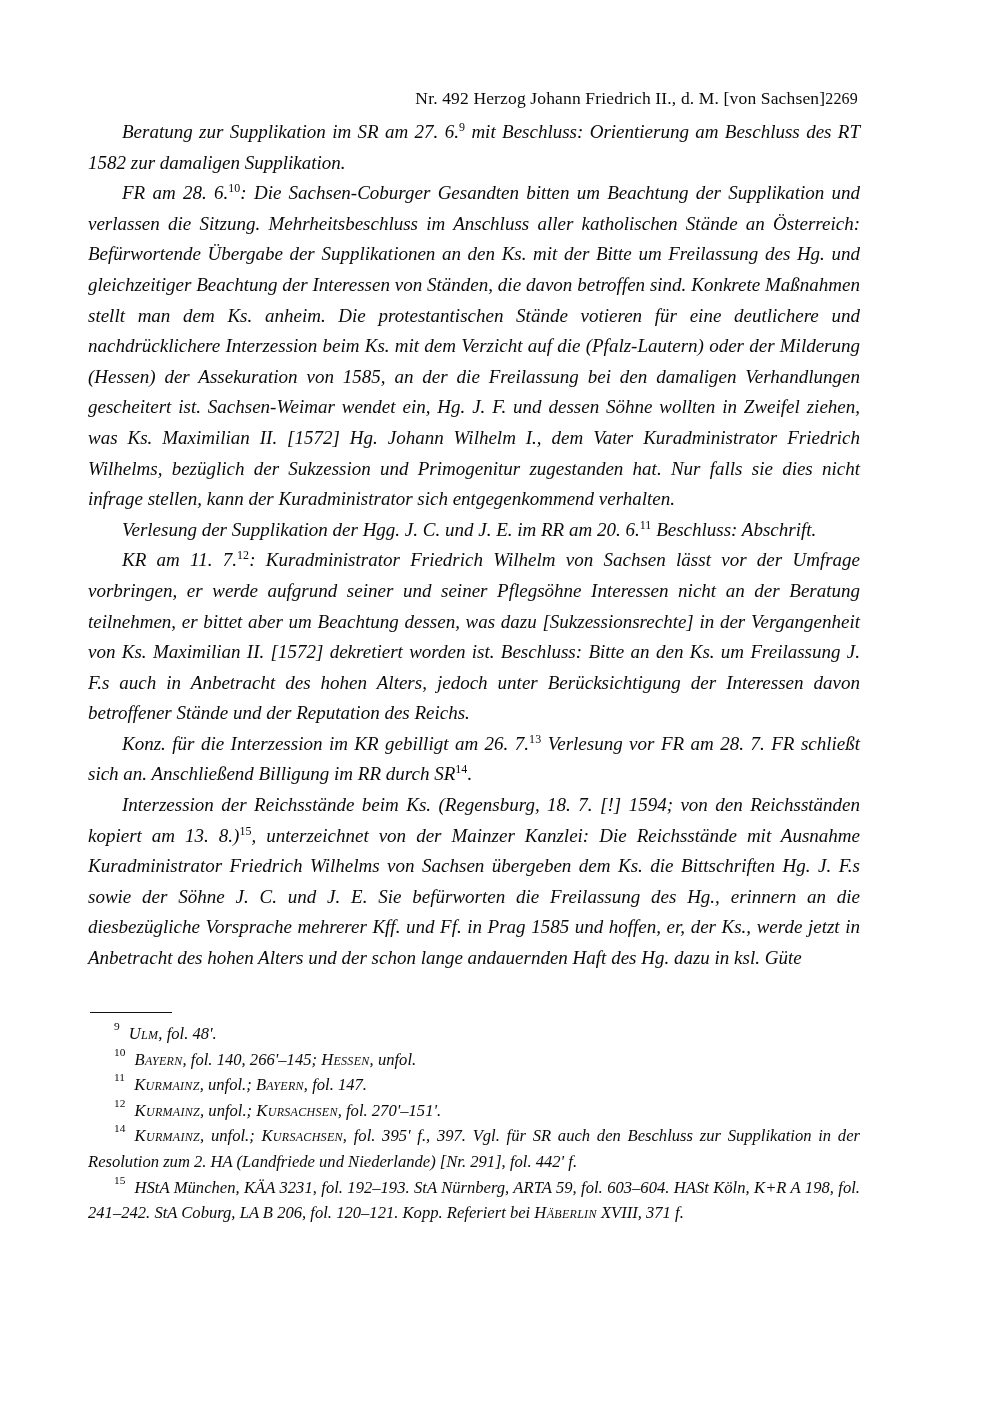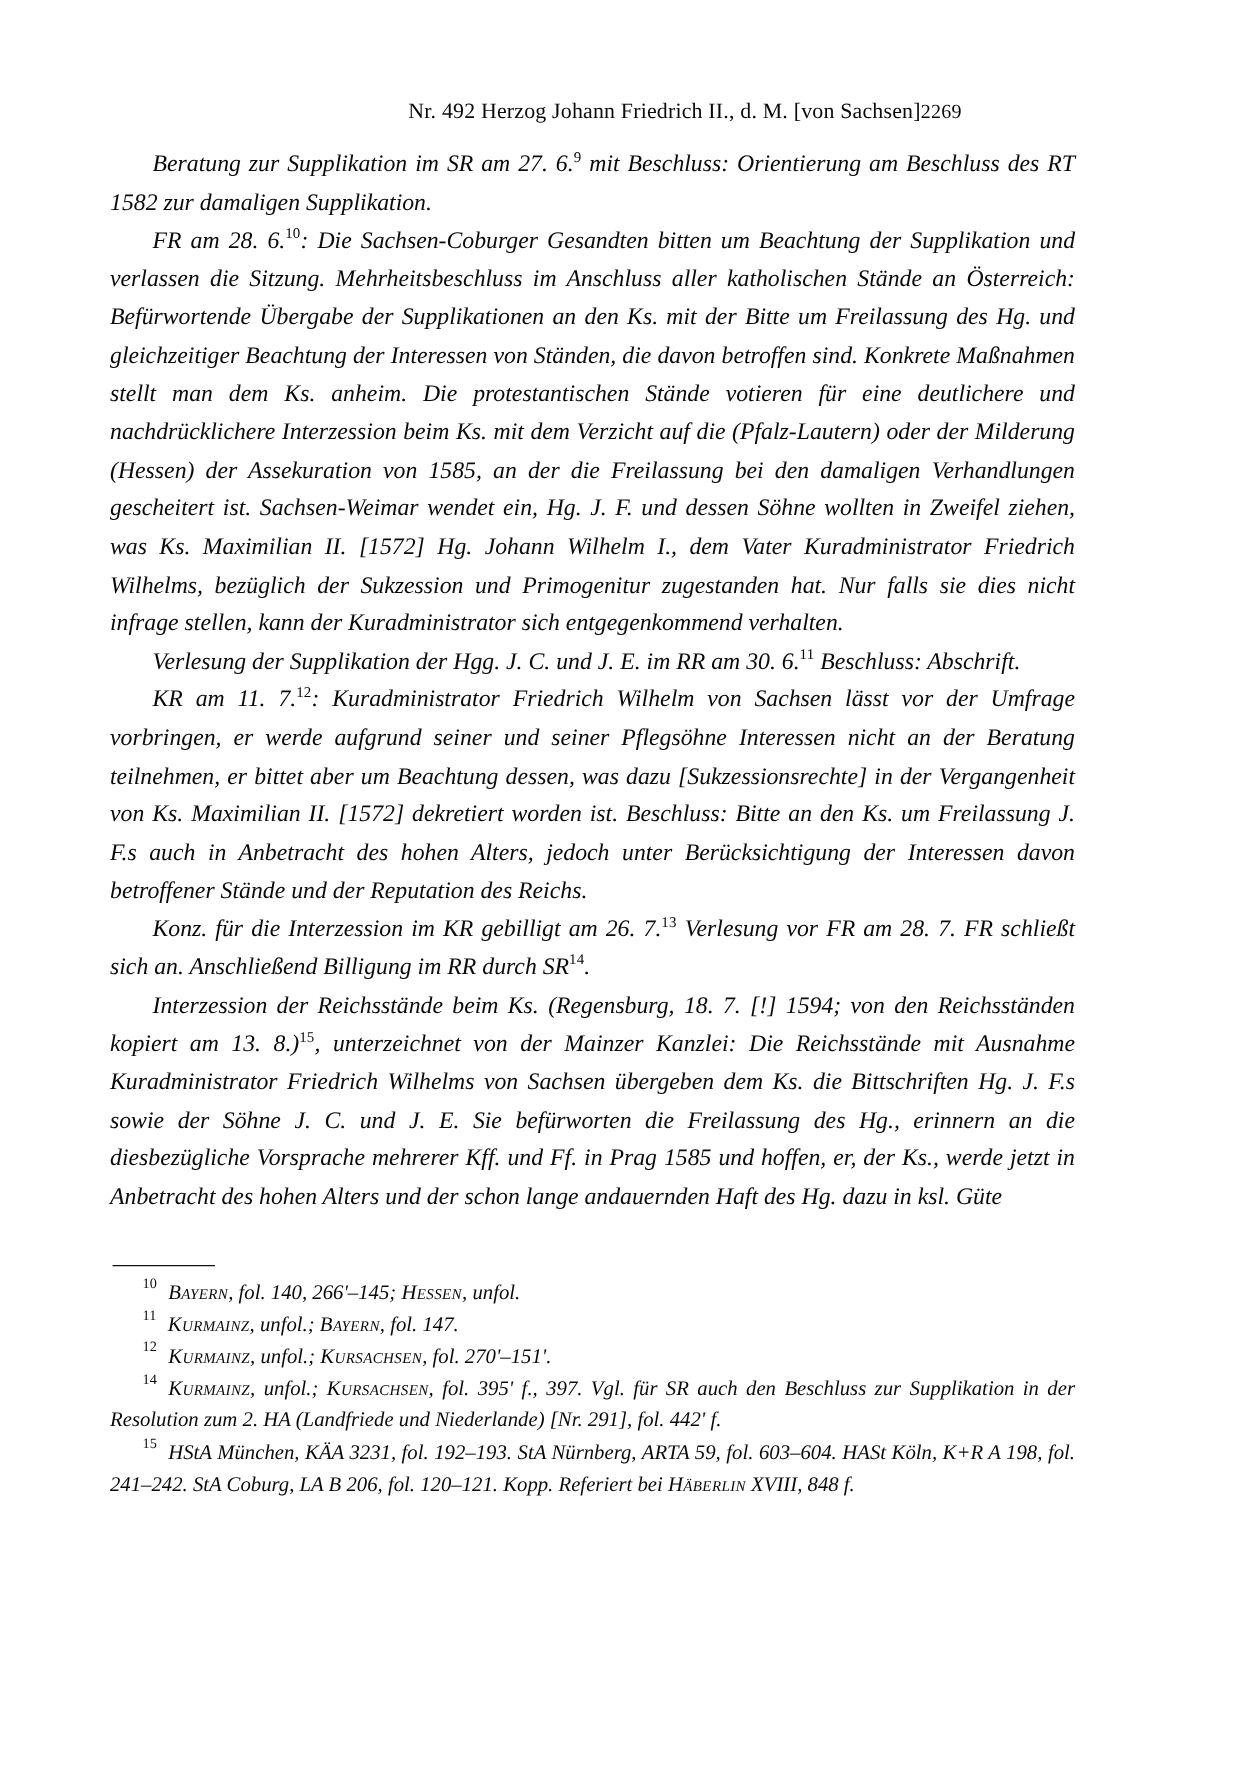--- a/index.html
+++ b/index.html
@@ -18,27 +18,27 @@
     width: 1004px;
     height: 1418px;
     background: #ffffff;
     overflow: hidden;
     box-sizing: border-box;
   }
 
   
   .running-head {
     position: absolute;
-    top: 78px;
+    top: 88px;
     left: 88px;
     width: 770px;
     height: 26px;
     display: flex;
     align-items: baseline;
-    justify-content: center;
+    justify-content: flex-end;
   }
   .running-head-title {
     font-style: normal;
     font-size: 17.5px;
     letter-spacing: 0.15px;
     white-space: nowrap;
     padding-left: 150px;
   }
   .running-head-folio {
     font-style: normal;
@@ -124,29 +124,30 @@
 <div class="page">
 
   <div class="running-head">
     <span class="running-head-title">Nr. 492 Herzog Johann Friedrich II., d. M. [von Sachsen]</span>
     <span class="running-head-folio">2269</span>
   </div>
 
   <div class="body-block">
       <p class="para"><span>Beratung zur Supplikation im SR am 27. 6.</span><sup class="fn">9</sup><span> mit Beschluss: Orientierung am Beschluss des RT 1582 zur damaligen Supplikation.</span></p>
       <p class="para"><span>FR am 28. 6.</span><sup class="fn">10</sup><span>: Die Sachsen-Coburger Gesandten bitten um Beachtung der Supplikation und verlassen die Sitzung. Mehrheitsbeschluss im Anschluss aller katholischen Stände an Österreich: Befürwortende Übergabe der Supplikationen an den Ks. mit der Bitte um Freilassung des Hg. und gleichzeitiger Beachtung der Interessen von Ständen, die davon betroffen sind. Konkrete Maßnahmen stellt man dem Ks. anheim. Die protestantischen Stände votieren für eine deutlichere und nachdrücklichere Interzession beim Ks. mit dem Verzicht auf die (Pfalz-Lautern) oder der Milderung (Hessen) der Assekuration von 1585, an der die Freilassung bei den damaligen Verhandlungen gescheitert ist. Sachsen-Weimar wendet ein, Hg. J. F. und dessen Söhne wollten in Zweifel ziehen, was Ks. Maximilian II. [1572] Hg. Johann Wilhelm I., dem Vater Kuradministrator Friedrich Wilhelms, bezüglich der Sukzession und Primogenitur zugestanden hat. Nur falls sie dies nicht infrage stellen, kann der Kuradministrator sich entgegenkommend verhalten.</span></p>
-      <p class="para"><span>Verlesung der Supplikation der Hgg. J. C. und J. E. im RR am 30. 6.</span><sup class="fn">11</sup><span> Beschluss: Abschrift.</span></p>
+      <p class="para"><span>Verlesung der Supplikation der Hgg. J. C. und J. E. im RR am 20. 6.</span><sup class="fn">11</sup><span> Beschluss: Abschrift.</span></p>
       <p class="para"><span>KR am 11. 7.</span><sup class="fn">12</sup><span>: Kuradministrator Friedrich Wilhelm von Sachsen lässt vor der Umfrage vorbringen, er werde aufgrund seiner und seiner Pflegsöhne Interessen nicht an der Beratung teilnehmen, er bittet aber um Beachtung dessen, was dazu [Sukzessionsrechte] in der Vergangenheit von Ks. Maximilian II. [1572] dekretiert worden ist. Beschluss: Bitte an den Ks. um Freilassung J. F.s auch in Anbetracht des hohen Alters, jedoch unter Berücksichtigung der Interessen davon betroffener Stände und der Reputation des Reichs.</span></p>
       <p class="para"><span>Konz. für die Interzession im KR gebilligt am 26. 7.</span><sup class="fn">13</sup><span> Verlesung vor FR am 28. 7. FR schließt sich an. Anschließend Billigung im RR durch SR</span><sup class="fn">14</sup><span>.</span></p>
       <p class="para"><span>Interzession der Reichsstände beim Ks. (Regensburg, 18. 7. [!] 1594; von den Reichsständen kopiert am 13. 8.)</span><sup class="fn">15</sup><span>, unterzeichnet von der Mainzer Kanzlei: Die Reichsstände mit Ausnahme Kuradministrator Friedrich Wilhelms von Sachsen übergeben dem Ks. die Bittschriften Hg. J. F.s sowie der Söhne J. C. und J. E. Sie befürworten die Freilassung des Hg., erinnern an die diesbezügliche Vorsprache mehrerer Kff. und Ff. in Prag 1585 und hoffen, er, der Ks., werde jetzt in Anbetracht des hohen Alters und der schon lange andauernden Haft des Hg. dazu in ksl. Güte</span></p>
     </div>
 
   <div class="footnote-rule"></div>
 
   <div class="footnotes">
+      <p class="fnote"><span class="fn-indent"></span><span class="fn-marker">9</span><span class="fn-gap"></span><span class="sc">Ulm</span><span>, fol. 48'.</span></p>
       <p class="fnote"><span class="fn-indent"></span><span class="fn-marker">10</span><span class="fn-gap"></span><span class="sc">Bayern</span><span>, fol. 140, 266'–145; </span><span class="sc">Hessen</span><span>, unfol.</span></p>
       <p class="fnote"><span class="fn-indent"></span><span class="fn-marker">11</span><span class="fn-gap"></span><span class="sc">Kurmainz</span><span>, unfol.; </span><span class="sc">Bayern</span><span>, fol. 147.</span></p>
       <p class="fnote"><span class="fn-indent"></span><span class="fn-marker">12</span><span class="fn-gap"></span><span class="sc">Kurmainz</span><span>, unfol.; </span><span class="sc">Kursachsen</span><span>, fol. 270'–151'.</span></p>
       <p class="fnote"><span class="fn-indent"></span><span class="fn-marker">14</span><span class="fn-gap"></span><span class="sc">Kurmainz</span><span>, unfol.; </span><span class="sc">Kursachsen</span><span>, fol. 395' f., 397. Vgl. für SR auch den Beschluss zur Supplikation in der Resolution zum 2. HA (Landfriede und Niederlande) [Nr. 291], fol. 442' f.</span></p>
-      <p class="fnote"><span class="fn-indent"></span><span class="fn-marker">15</span><span class="fn-gap"></span><span>HStA München, KÄA 3231, fol. 192–193. StA Nürnberg, ARTA 59, fol. 603–604. HASt Köln, K+R A 198, fol. 241–242. StA Coburg, LA B 206, fol. 120–121. Kopp. Referiert bei </span><span class="sc">Häberlin</span><span> XVIII, 848 f.</span></p>
+      <p class="fnote"><span class="fn-indent"></span><span class="fn-marker">15</span><span class="fn-gap"></span><span>HStA München, KÄA 3231, fol. 192–193. StA Nürnberg, ARTA 59, fol. 603–604. HASt Köln, K+R A 198, fol. 241–242. StA Coburg, LA B 206, fol. 120–121. Kopp. Referiert bei </span><span class="sc">Häberlin</span><span> XVIII, 371 f.</span></p>
     </div>
 
 </div>
 
 </body></html>

